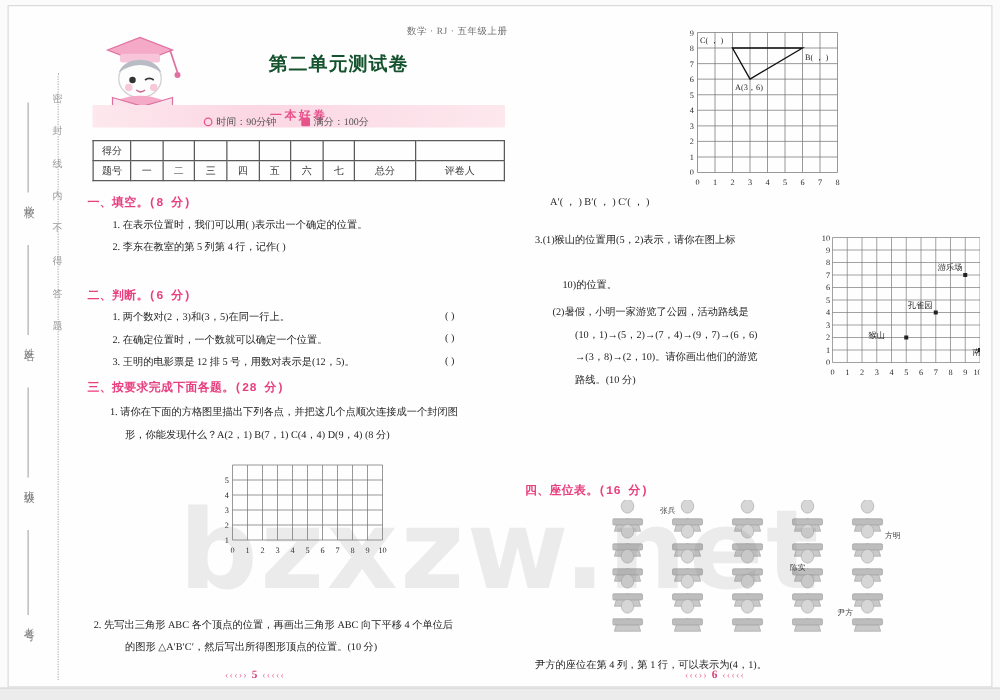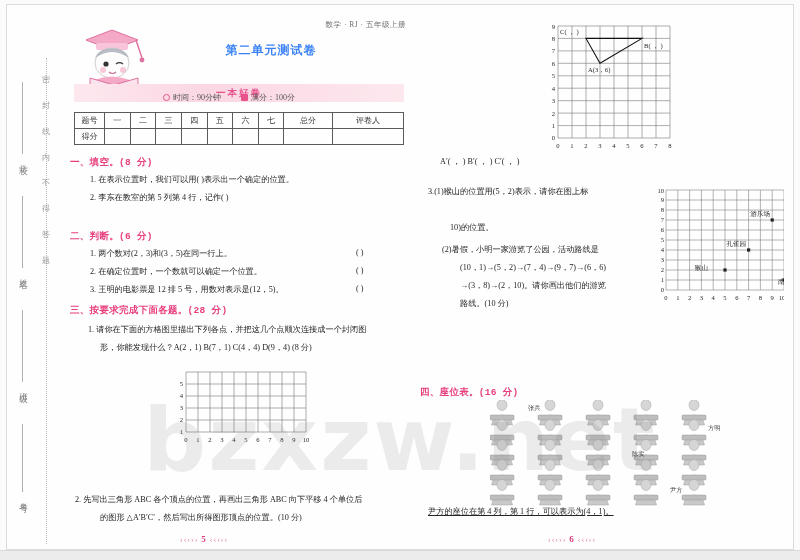--- a/index.html
+++ b/index.html
@@ -51,21 +51,21 @@
   
   .col { position:absolute; top:8px; height:540px; }
   .colL { left:60px; width:348px; }
   .colR { left:420px; width:372px; }
 
   
   .subjbar { position:absolute; right:2px; top:12px; font-size:7.5px; color:#6f6f6f; letter-spacing:.5px;}
   .mascot { position:absolute; left:16px; top:10px; width:76px; height:78px; }
   .title {
     position:absolute; left:86px; top:34px; width:250px;
-    text-align:center; font-size:12px; color:#3b82f6;
+    text-align:center; font-size:15px; color:#14532d;
     font-family:"DejaVu Sans","Liberation Sans",sans-serif; font-weight:bold;
     letter-spacing:1px;
   }
   .pinkband {
     position:absolute; left:14px; top:76px; width:330px; height:18px;
     background: linear-gradient(to right,#fde8ee,#fbd7e3 40%,#fde8ee);
     border-radius:1px;
   }
   .pinkband span {
     display:block; text-align:center; line-height:18px;
@@ -187,42 +187,42 @@
 
     <div class="metaline">
       <span class="ic ic-clock"></span><span>时间：90分钟</span>
       <span class="gap"></span>
       <span class="ic ic-score"></span><span>满分：100分</span>
     </div>
 
     <table class="scoretbl">
       <tbody>
           <tr>
+        <td class="hd">得分</td>
+        <td></td>
+        <td></td>
+        <td></td>
+        <td></td>
+        <td></td>
+        <td></td>
+        <td></td>
+        <td></td>
+        <td></td>
+      </tr>
+      <tr>
         <td class="hd">题号</td>
         <td>一</td>
         <td>二</td>
         <td>三</td>
         <td>四</td>
         <td>五</td>
         <td>六</td>
         <td>七</td>
         <td>总分</td>
         <td>评卷人</td>
-      </tr>
-      <tr>
-        <td class="hd">得分</td>
-        <td></td>
-        <td></td>
-        <td></td>
-        <td></td>
-        <td></td>
-        <td></td>
-        <td></td>
-        <td></td>
-        <td></td>
       </tr>
     </tbody>
       </table>
 
     <div class="sec" style="left:10px; top:148px;">一、填空。(8 分)</div>
     <div class="q" style="left:30px; top:166px;">1. 在表示位置时，我们可以用(          )表示出一个确定的位置。</div>
     <div class="q" style="left:30px; top:184px;">2. 李东在教室的第 5 列第 4 行，记作(                )</div>
 
     <div class="sec" style="left:10px; top:222px;">二、判断。(6 分)</div>
     <div class="q" style="left:30px; top:240px;">1. 两个数对(2，3)和(3，5)在同一行上。</div>
@@ -463,21 +463,21 @@
             <use href="#stu" x="144" y="80"></use>
             <use href="#stu" x="192" y="80"></use>
         </g>
       </svg>
     </div>
     <div class="seatlabel" style="left:108px; top:396px;">张兵</div>
     <div class="seatlabel" style="left:288px; top:416px;">方明</div>
     <div class="seatlabel" style="left:212px; top:442px;">陈实</div>
     <div class="seatlabel" style="left:250px; top:478px;">尹方</div>
 
-    <div class="q" style="left:8px; top:498px;text-decoration:underline;">尹方的座位在第 4 列，第 1 行，可以表示为(4，1)。</div>
+    <div class="q" style="left:8px; top:518px;">尹方的座位在第 4 列，第 1 行，可以表示为(4，1)。</div>
 
     <div class="pageno" style="left:128px; top:526px;">
       <span>‹‹‹››</span>
       <b>6</b>
       <span>‹‹‹‹‹</span>
     </div>
   </div>
 
   <div class="watermark">bzxzw.net</div>
   <div class="bottom-strip"></div>

